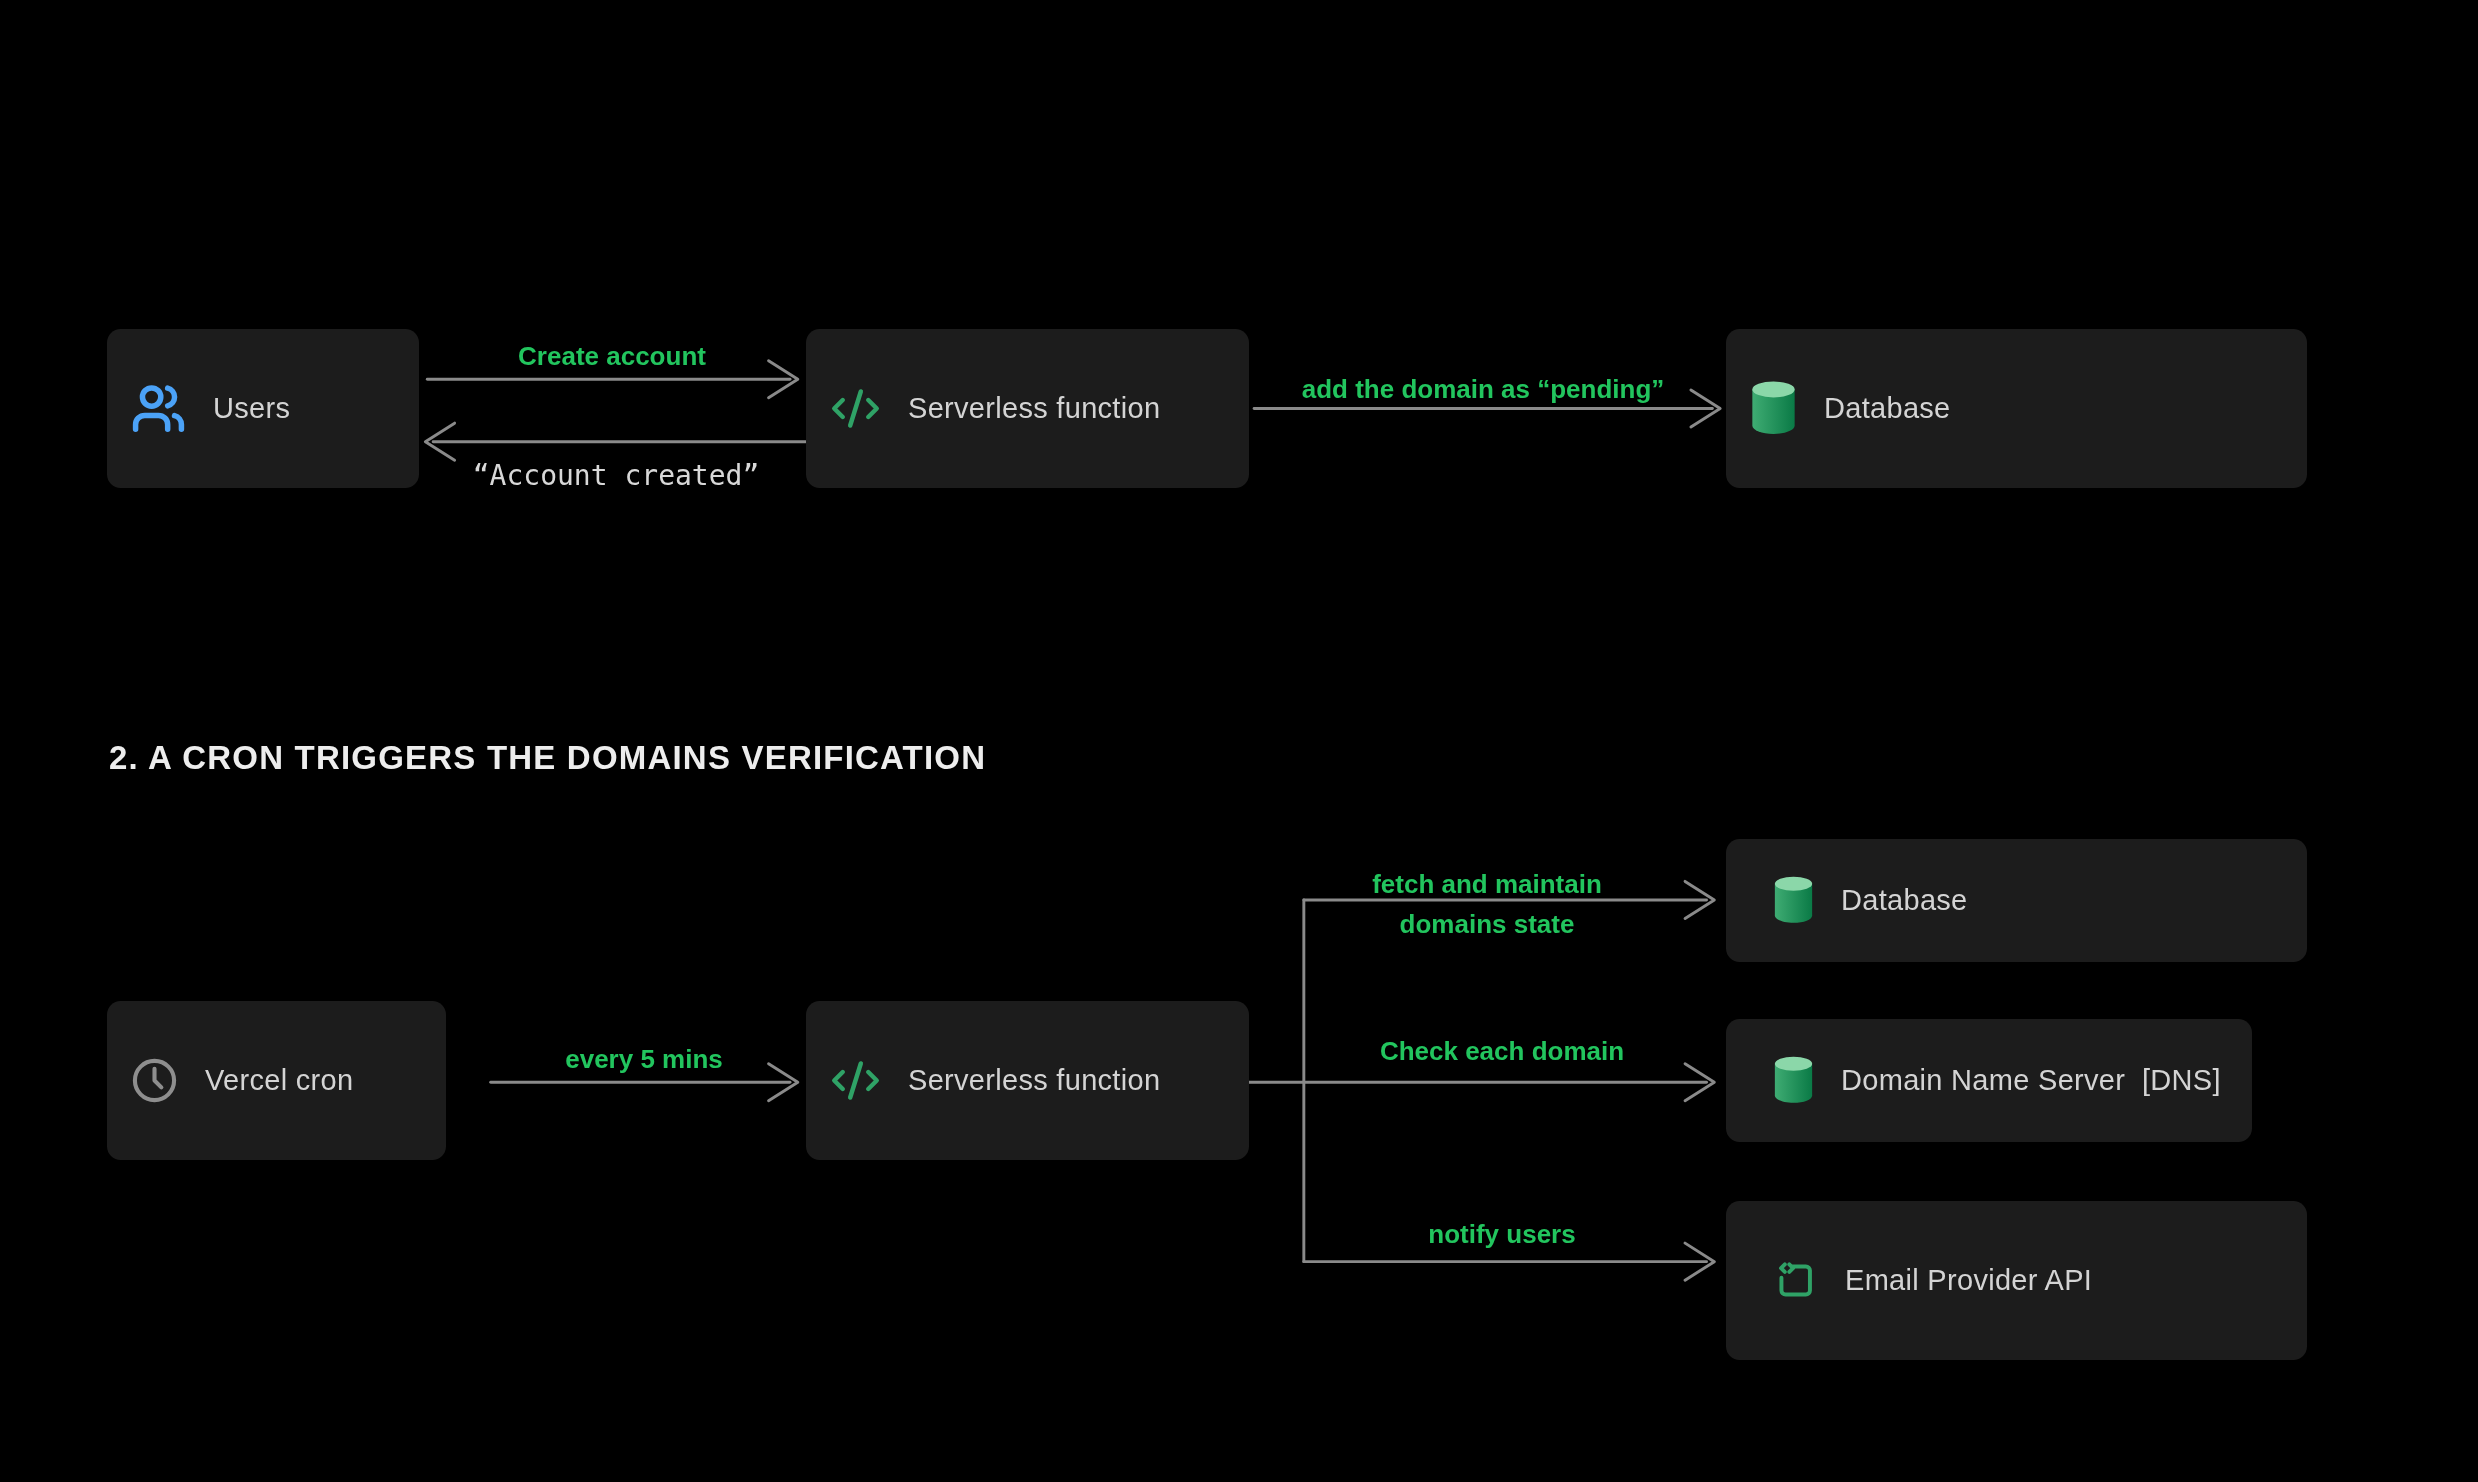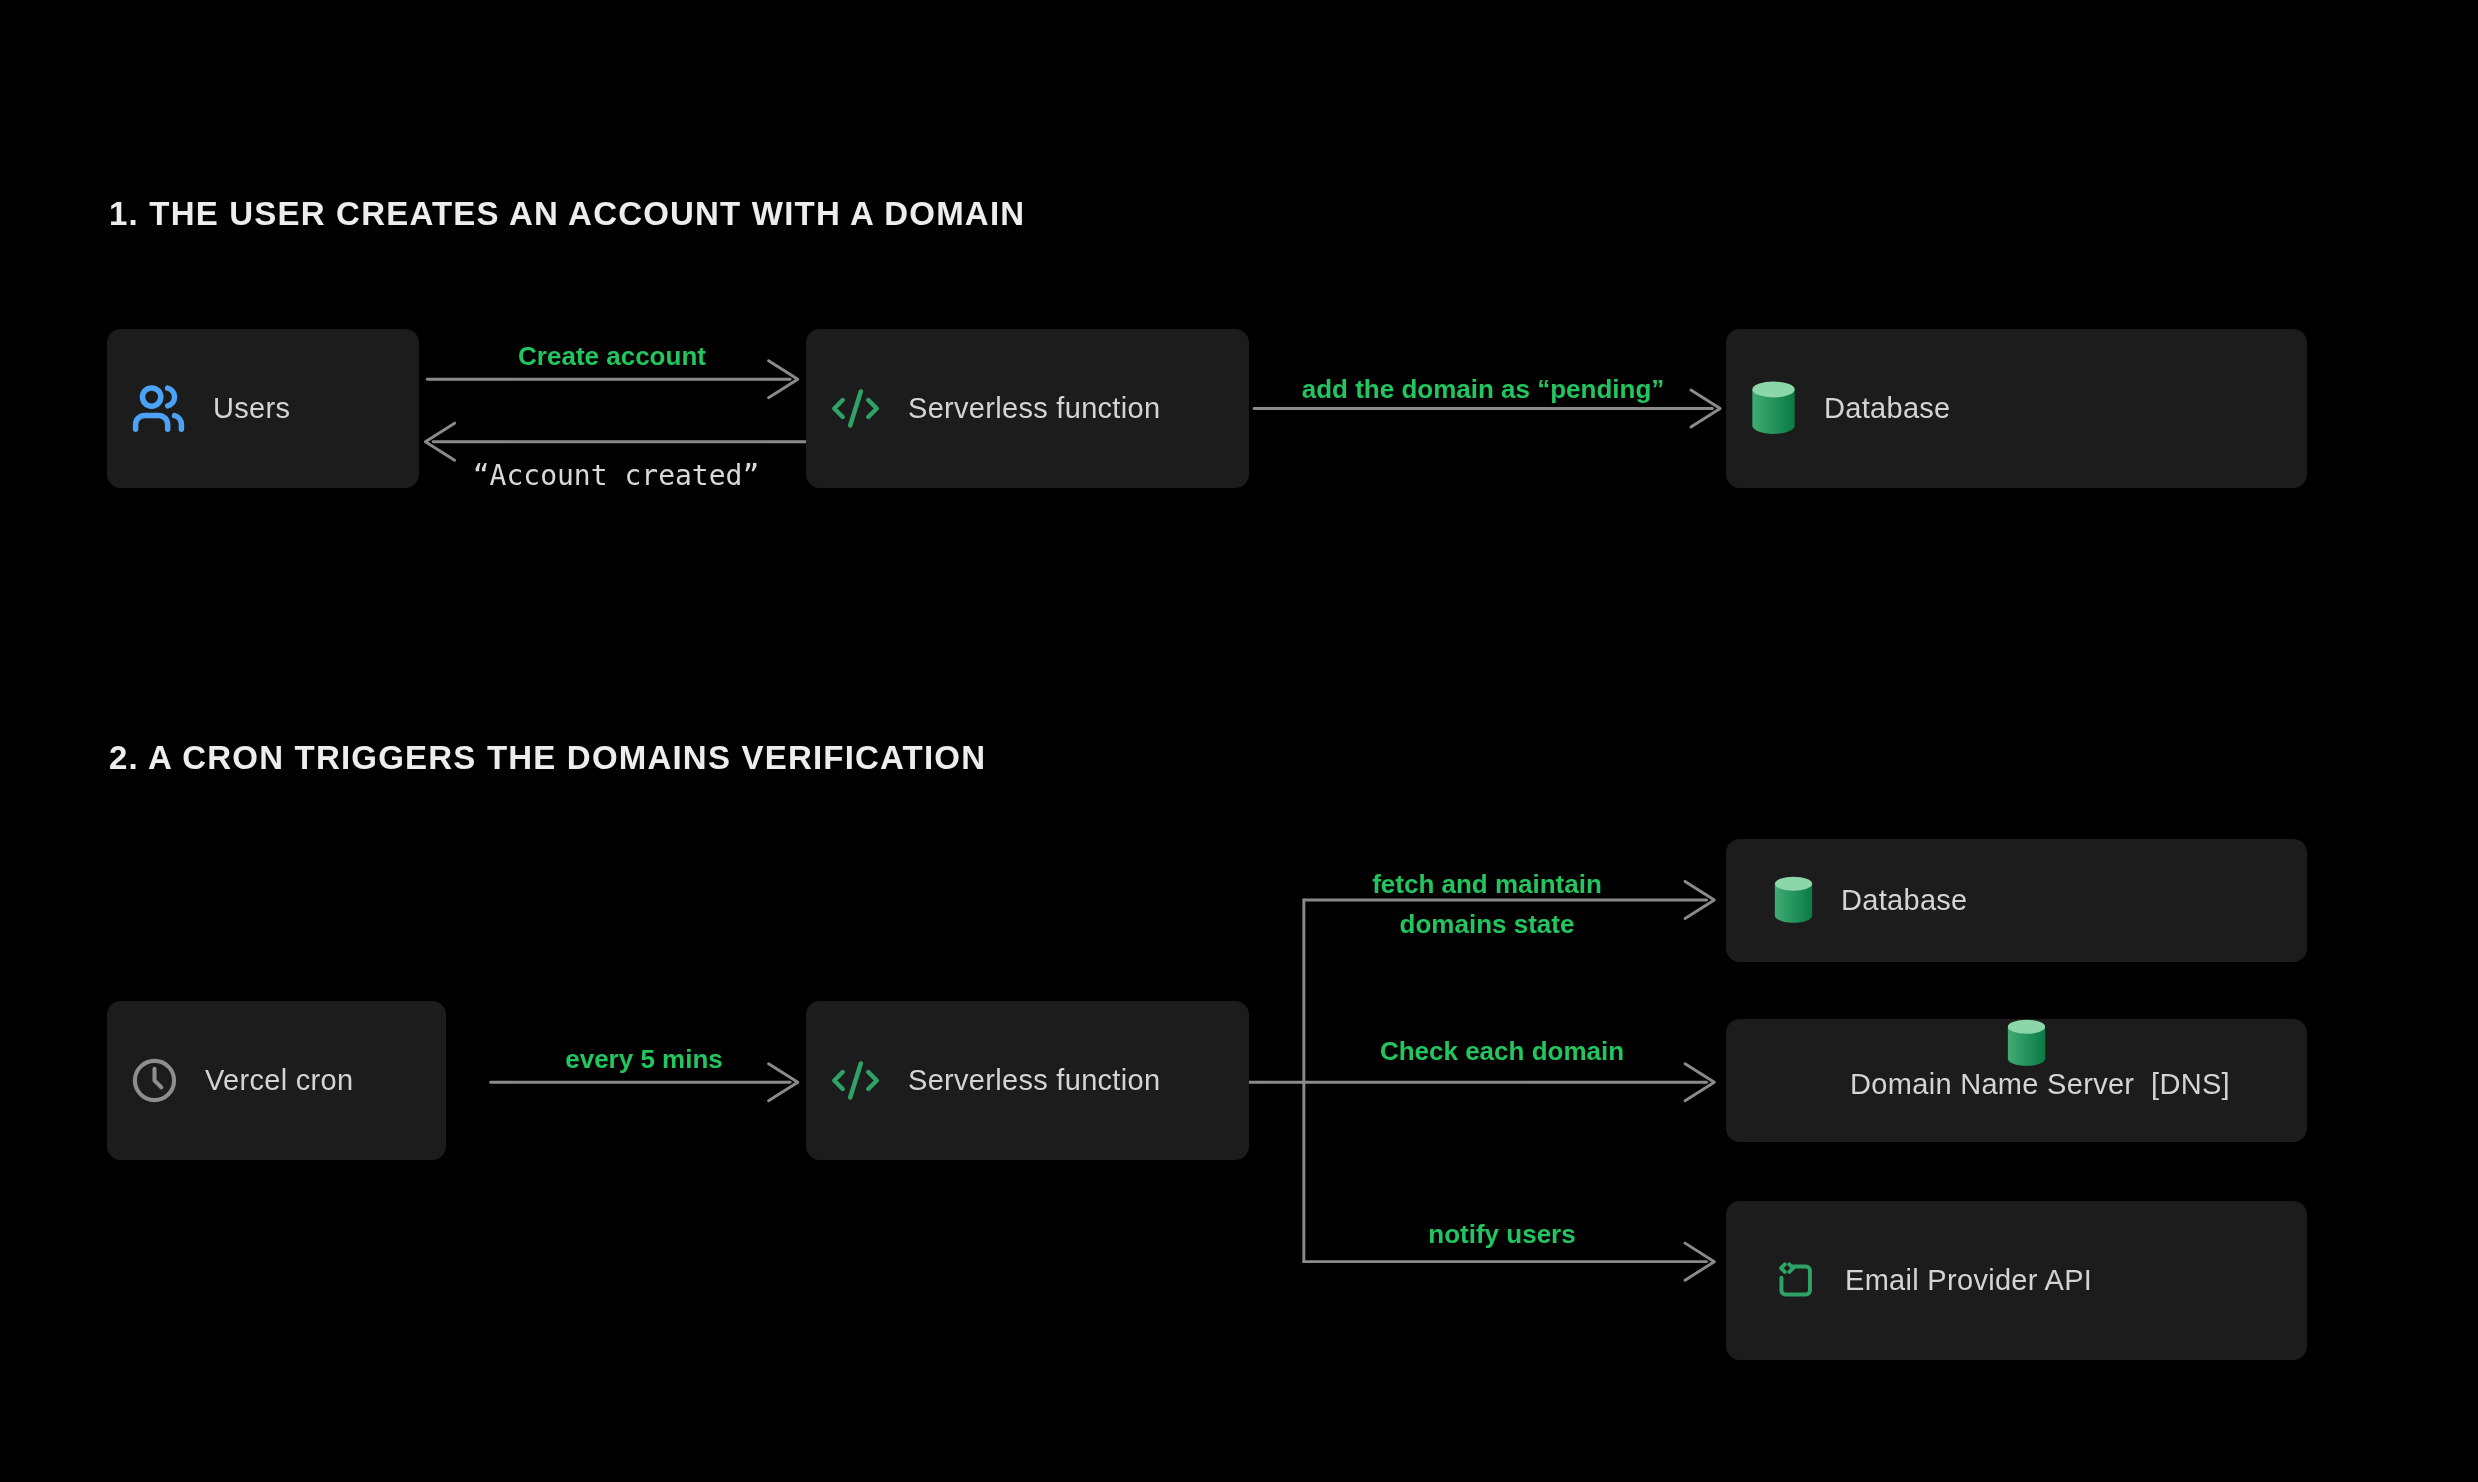--- a/index.html
+++ b/index.html
@@ -85,21 +85,20 @@
       <polyline points="1728,1091 1758,1110 1728,1129"></polyline>
       <line x1="1337" y1="923" x2="1337" y2="1294"></line>
       <line x1="1337" y1="923" x2="1750" y2="923"></line>
       <polyline points="1728,904 1758,923 1728,942"></polyline>
       <line x1="1337" y1="1294" x2="1750" y2="1294"></line>
       <polyline points="1728,1275 1758,1294 1728,1313"></polyline>
     </g>
     <circle cx="1263" cy="1110" r="9" fill="#8f8f8f" stroke="none"></circle>
   </svg>
 
-  <div class="section-title" style="left:109px;top:195px;">1. THE USER CREATES AN ACCOUNT WITH A DOMAIN</div>
 
   <div class="node tall" style="left:107px;top:329px;width:312px;height:159px;">
     <span class="icon">
       <svg width="55" height="55" viewBox="0 0 24 24" fill="none" stroke="#4BA2F7" stroke-width="2.4" stroke-linecap="round" stroke-linejoin="round">
         <path d="M16 21v-2a4 4 0 0 0-4-4H6a4 4 0 0 0-4 4v2"></path>
         <circle cx="9" cy="7" r="4"></circle>
         <path d="M22 21v-2a4 4 0 0 0-3-3.87"></path>
         <path d="M16 3.13a4 4 0 0 1 0 7.75"></path>
       </svg>
     </span>
@@ -157,21 +156,21 @@
   <div class="node short" style="left:1726px;top:839px;width:581px;height:123px;">
     <span class="icon">
       <svg width="41" height="49" viewBox="0 0 44 52">
         <path d="M2 8v34c0 4.4 9 8 20 8s20-3.6 20-8V8" fill="url(#cyl-grad)"></path>
         <ellipse cx="22" cy="8" rx="20" ry="7.5" fill="#8BD7A9"></ellipse>
       </svg>
     </span>
     <span class="node-label">Database</span>
   </div>
 
-  <div class="node short" style="left:1726px;top:1019px;width:581px;height:123px;flex-direction:column;">
+  <div class="node short" style="left:1726px;top:1019px;width:526px;height:123px;">
     <span class="icon">
       <svg width="41" height="49" viewBox="0 0 44 52">
         <path d="M2 8v34c0 4.4 9 8 20 8s20-3.6 20-8V8" fill="url(#cyl-grad)"></path>
         <ellipse cx="22" cy="8" rx="20" ry="7.5" fill="#8BD7A9"></ellipse>
       </svg>
     </span>
     <span class="node-label">Domain Name Server  [DNS]</span>
   </div>
 
   <div class="node short" style="left:1726px;top:1201px;width:581px;height:159px;">

